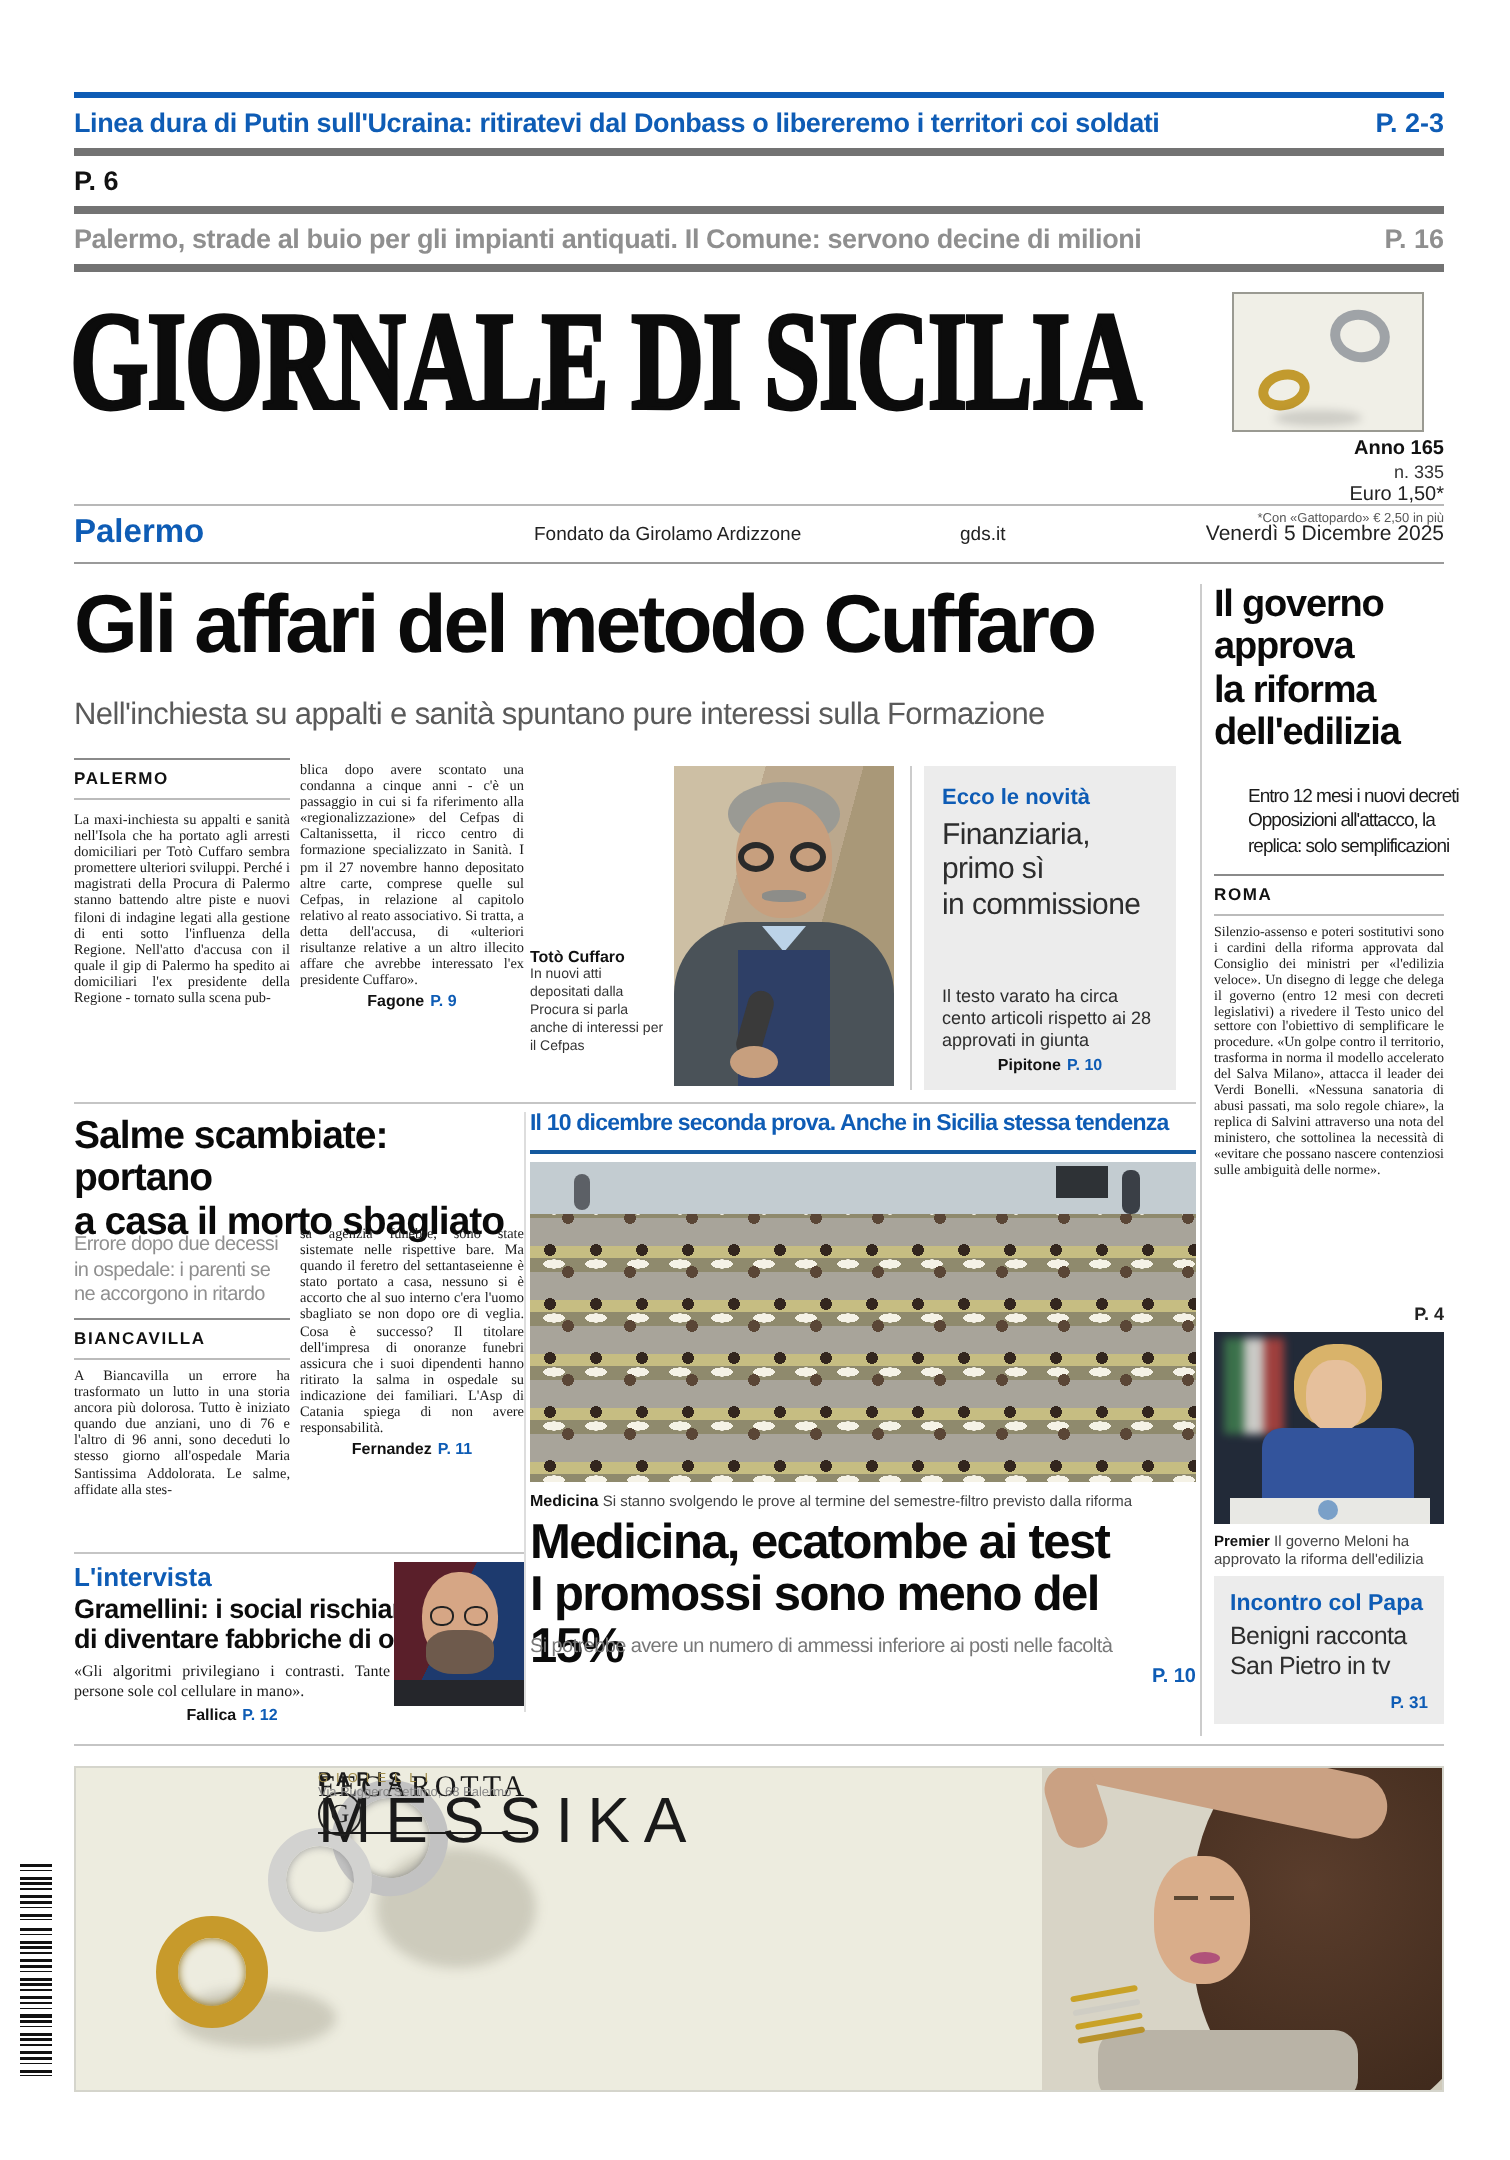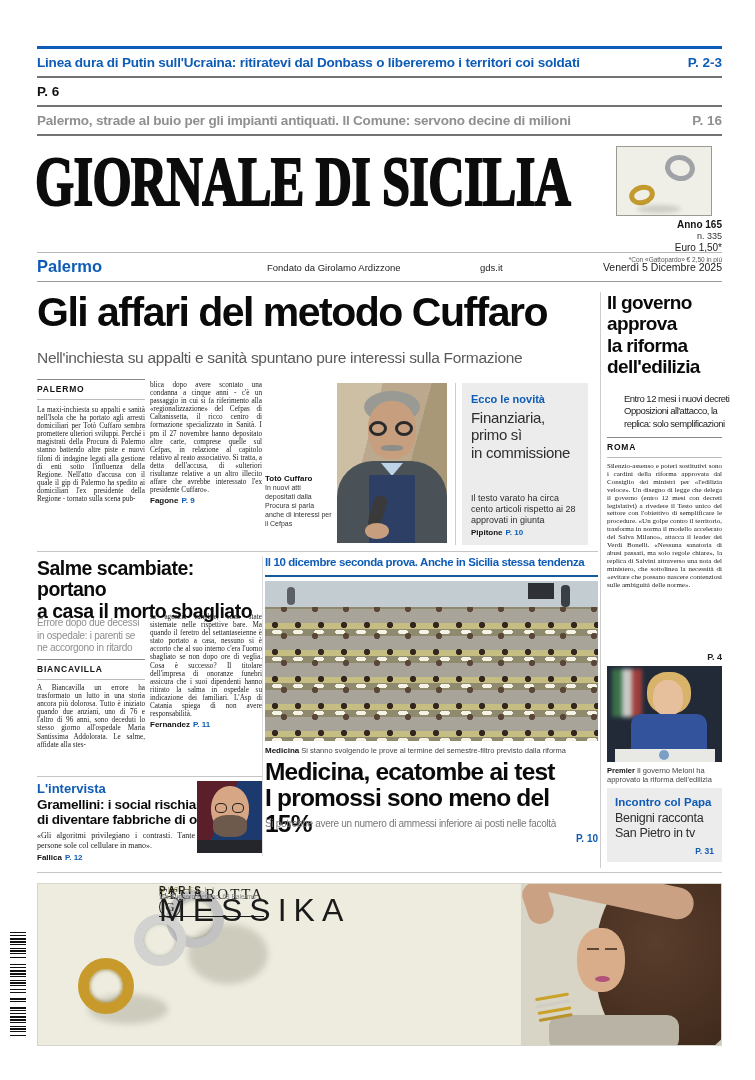--- a/index.html
+++ b/index.html
@@ -8,21 +8,21 @@
     position:relative; width:755px; height:1080px; margin:0 auto;
     background:#fff; overflow:hidden;
     font-family:"Liberation Sans", sans-serif; color:#111;
   }
   .abs { position:absolute; }
   .pre { white-space:pre-line; }
 
   
   #topstrip { left:37px; top:46px; width:685px; border-top:3px solid #0e5cb5; }
   .tl-row { display:flex; justify-content:space-between; align-items:center;
-            height:29px; border-bottom:2px solid #737373; }
+            height:29px; border-bottom:4px solid #737373; }
   .tl-text { font-size:13.5px; font-weight:bold; letter-spacing:-0.2px; }
   .tl-page { font-size:13.5px; font-weight:bold; }
   .c-blue { color:#0e5cb5; } .c-black { color:#121212; } .c-gray { color:#8f8f8f; }
 
   
   #mast-title {
     left:35px; top:147px; font-family:"Liberation Serif", serif;
     font-size:70px; line-height:1; font-weight:900; letter-spacing:-1px;
     color:#0c0c0c; -webkit-text-stroke:2px #0c0c0c;
     transform:scaleX(0.72); transform-origin:left top; white-space:nowrap;
@@ -51,21 +51,21 @@
 
   
   #lead-headline { left:37px; top:289px; font-size:41px; font-weight:800;
      letter-spacing:-1.5px; color:#0a0a0a; }
   #lead-subhead { left:37px; top:349px; font-size:15.5px; letter-spacing:-0.3px; color:#5a5a5a; }
 
   .kickerbox { border-top:1px solid #8a8a8a; border-bottom:1px solid #bbb;
      padding:4px 0 5px; font-size:8.5px; font-weight:bold; letter-spacing:0.8px; color:#111; }
   .bodytext { font-family:"Liberation Serif", serif; font-size:7.2px; line-height:8.1px;
      text-align:justify; color:#1a1a1a; }
-  .byline { text-align:left; font-size:8px; margin-top:2px; }
+  .byline { text-align:center; font-size:8px; margin-top:2px; }
   .byline .bname { font-weight:bold; color:#111; }
   .byline .bpage { font-weight:bold; color:#0e5cb5; margin-left:3px; }
 
   #lead-col1 { left:37px; top:379px; width:108px; }
   #lead-col1 .bodytext { margin-top:6px; }
   #lead-col2 { left:150px; top:381px; width:112px; }
   #lead-caption { left:265px; top:474px; width:67px; }
   #lead-caption .cap-b { font-size:8px; font-weight:bold; }
   #lead-caption .cap-t { font-size:7px; line-height:9px; color:#333; }
 

